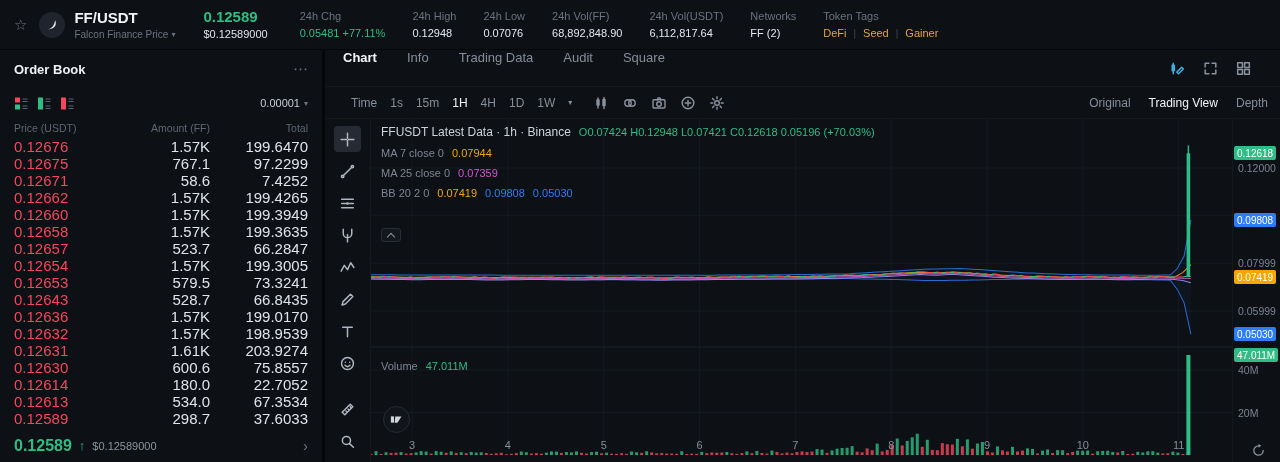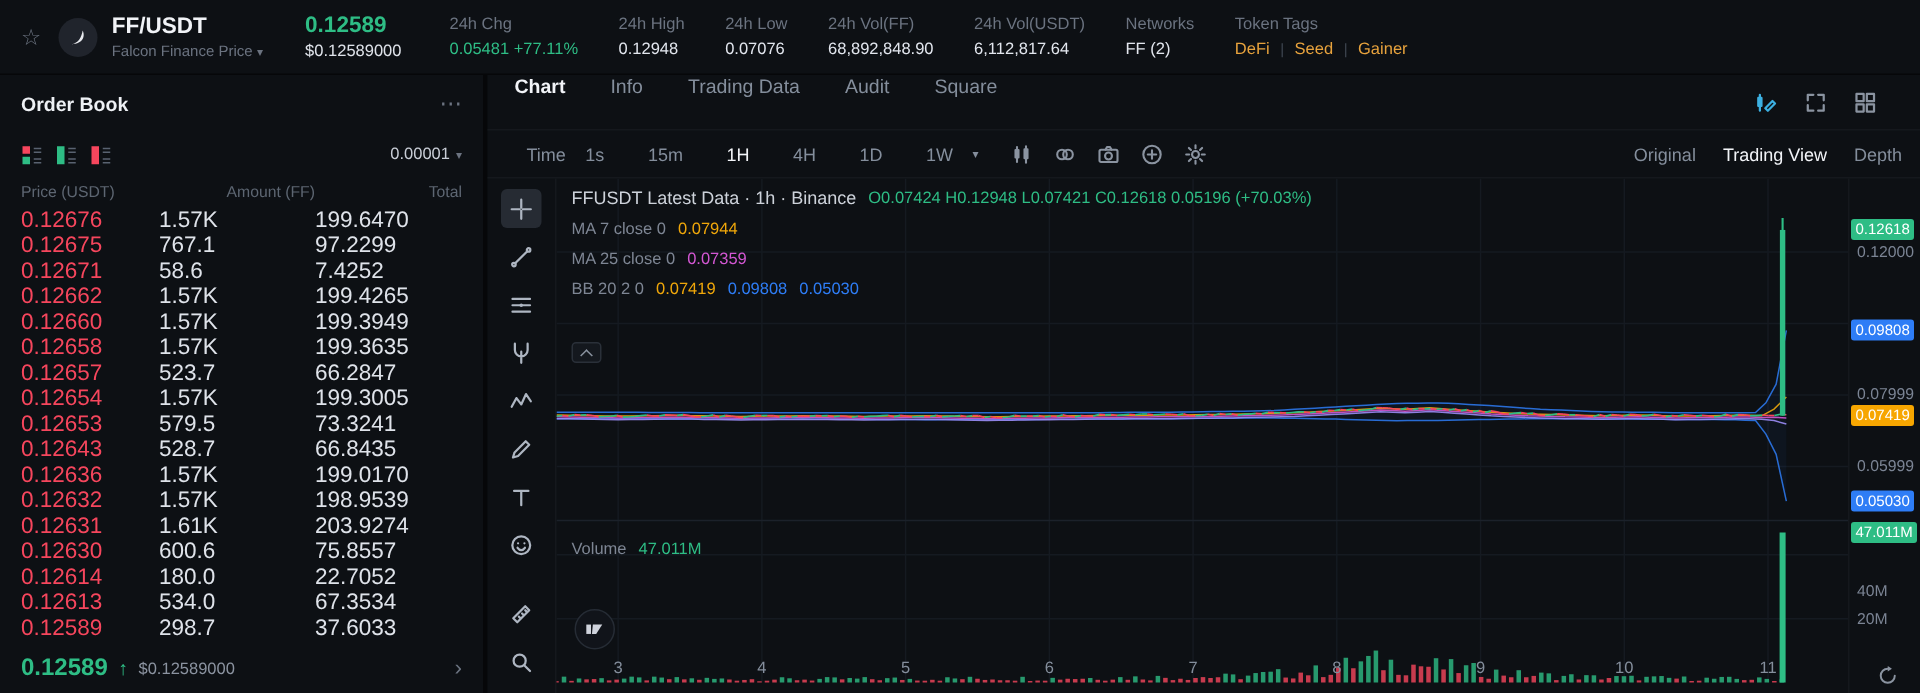--- a/index.html
+++ b/index.html
@@ -39,39 +39,39 @@
   .ob-controls{height:30px;display:flex;align-items:center;justify-content:space-between;padding:0 14px}
   .ob-views{display:flex;gap:8px}
   .ob-view{width:15px;height:15px;cursor:pointer;display:flex}
   .ob-prec{display:flex;align-items:center;gap:4px;font-size:11px;color:#c8cdd6;cursor:pointer}
   .ob-prec .crt{color:#6b7380;font-size:8px}
   .ob-cols{height:20px;display:grid;grid-template-columns:92px 104px 1fr;align-items:center;padding:0 14px;font-size:10.5px;color:#5d6672}
   .ob-cols .r{text-align:right}
   #ob-rows{flex:1;padding:0 14px;overflow:hidden}
   .ob-row{height:17px;display:grid;grid-template-columns:92px 104px 1fr;align-items:center;font-size:15px;cursor:pointer}
   .ob-price{color:#f6465d}
-  .ob-num{color:#dfe3ea;}
+  .ob-num{color:#dfe3ea;text-align:right}
   .ob-footer{height:33px;display:flex;align-items:center;padding:0 14px;gap:7px}
   .ob-last{font-size:16px;font-weight:bold;color:#2ebd85}
   .ob-arrow{color:#2ebd85;font-size:13px}
   .ob-usd{font-size:11px;color:#8b93a0}
   .ob-chevron{margin-left:auto;color:#6b7380;font-size:15px;cursor:pointer}
 
   
   #main{flex:1;background:#0d1014;display:flex;flex-direction:column;min-width:0}
   .tabs-row{height:36px;display:flex;gap:30px;padding:0 28px 0 18px;font-size:13px}
   .tab{color:#848e9c;cursor:pointer;white-space:nowrap}
   .tab.active{color:#f2f4f8;font-weight:bold}
   .tabs-icons{margin-left:auto;display:flex;gap:16px;align-items:center}
   .tico{width:17px;height:17px;color:#8a93a0;cursor:pointer;display:flex}
   .tico.blue{color:#3cb0e2}
 
   .tools-row{height:33px;border-top:1px solid #15181d;border-bottom:1px solid #15181d;display:flex;align-items:center;padding:0 12px 0 26px;font-size:12px;gap:13px}
   .tr-label{color:#848e9c}
-  #intervals{display:flex;gap:29px}
+  #intervals{display:flex;gap:13px}
   .interval{color:#848e9c;cursor:pointer}
   .interval.active{color:#f2f4f8;font-weight:normal}
   .tools-row .crt{color:#848e9c;font-size:8px;cursor:pointer}
   .tr-icons{display:flex;gap:13px;margin-left:8px;align-items:center}
   .trico{width:16px;height:16px;color:#8a93a0;cursor:pointer;display:flex}
   #modes{margin-left:auto;display:flex;gap:18px}
   .mode{color:#848e9c;cursor:pointer;white-space:nowrap}
   .mode.active{color:#f2f4f8}
 
   .chart-wrap{flex:1;display:flex;min-height:0}
@@ -894,19 +894,19 @@
             </svg>
         </span>
       <div class="axis-tick" style="top: 49px;">0.12000</div>
           <div class="axis-tick" style="top: 144.4px;">0.07999</div>
           <div class="axis-tick" style="top: 192px;">0.05999</div>
           <div class="axis-badge" style="top: 34.3px; background: rgb(46, 189, 133);">0.12618</div>
           <div class="axis-badge" style="top: 101.2px; background: rgb(46, 125, 246);">0.09808</div>
           <div class="axis-badge" style="top: 158.2px; background: rgb(247, 166, 0);">0.07419</div>
           <div class="axis-badge" style="top: 215.1px; background: rgb(46, 125, 246);">0.05030</div>
           <div class="axis-badge" style="top: 236px; background: rgb(46, 189, 133);">47.011M</div>
-          <div class="axis-tick" style="top: 250.9px; margin-top: 24px;">40M</div>
+          <div class="axis-tick" style="top: 250.9px;">40M</div>
           <div class="axis-tick" style="top: 293.5px;">20M</div>
         </div>
 
     </div>
   </main>
 </div>
 
 </body></html>

